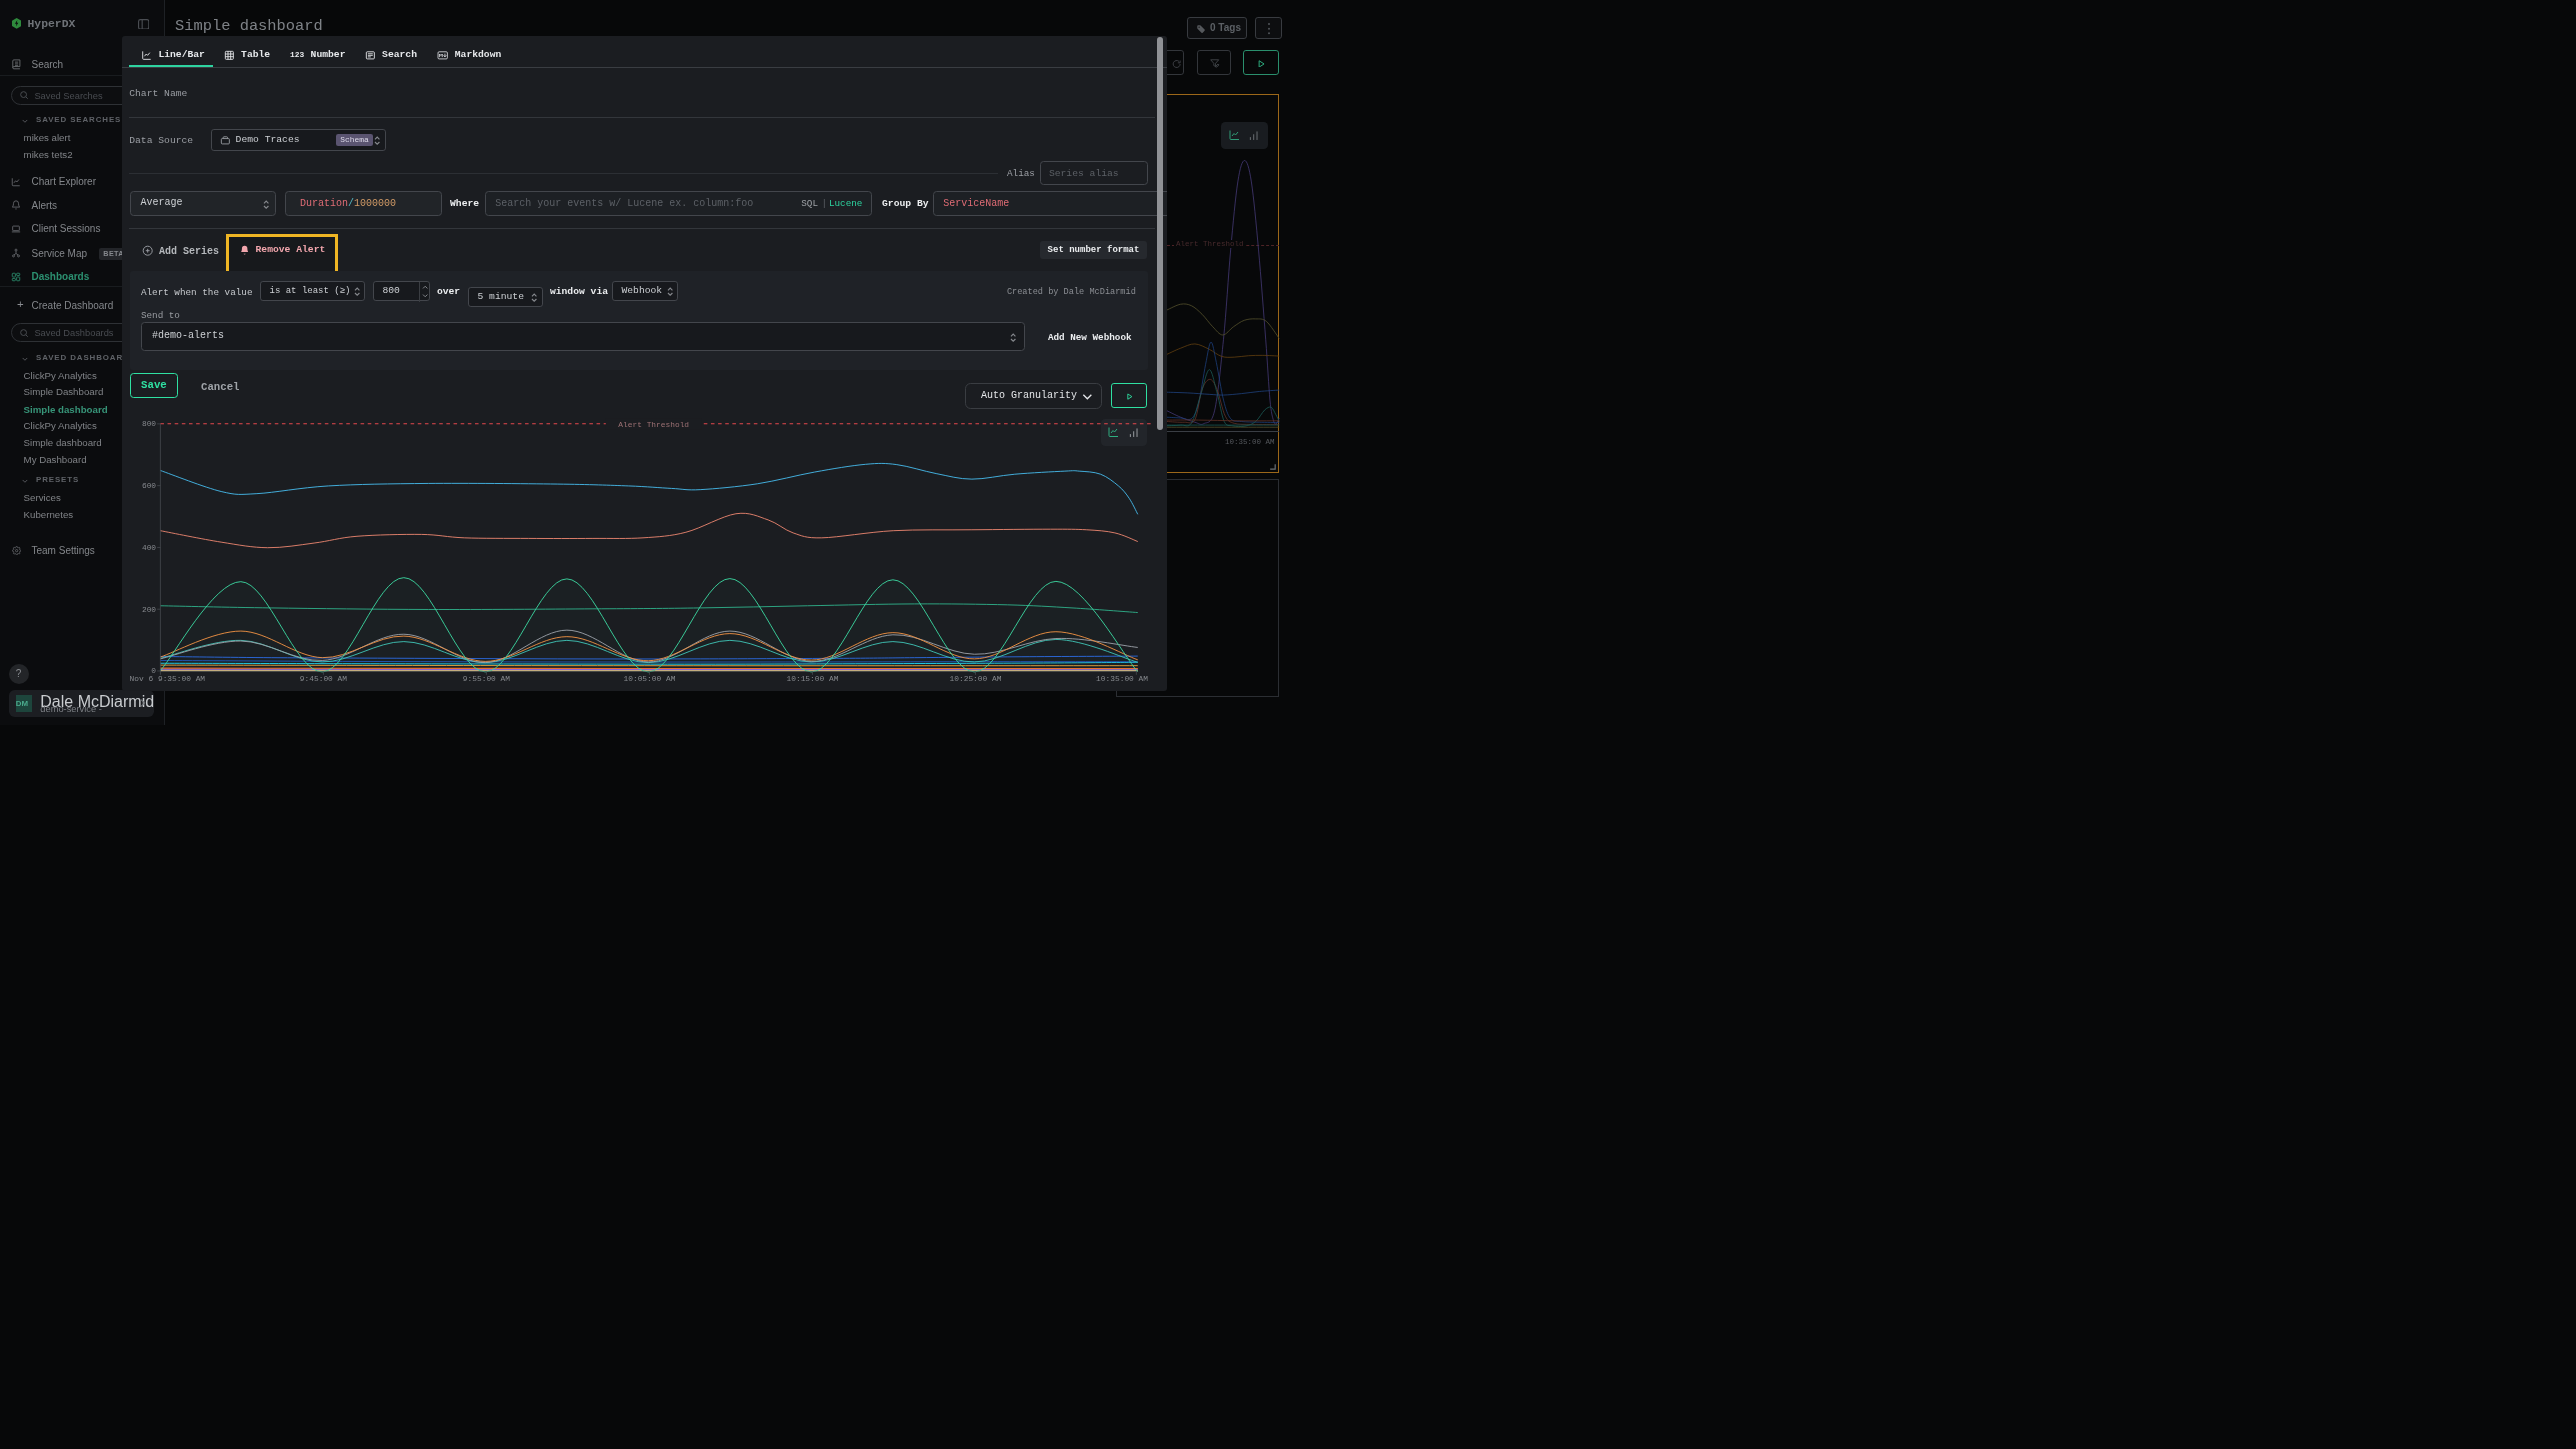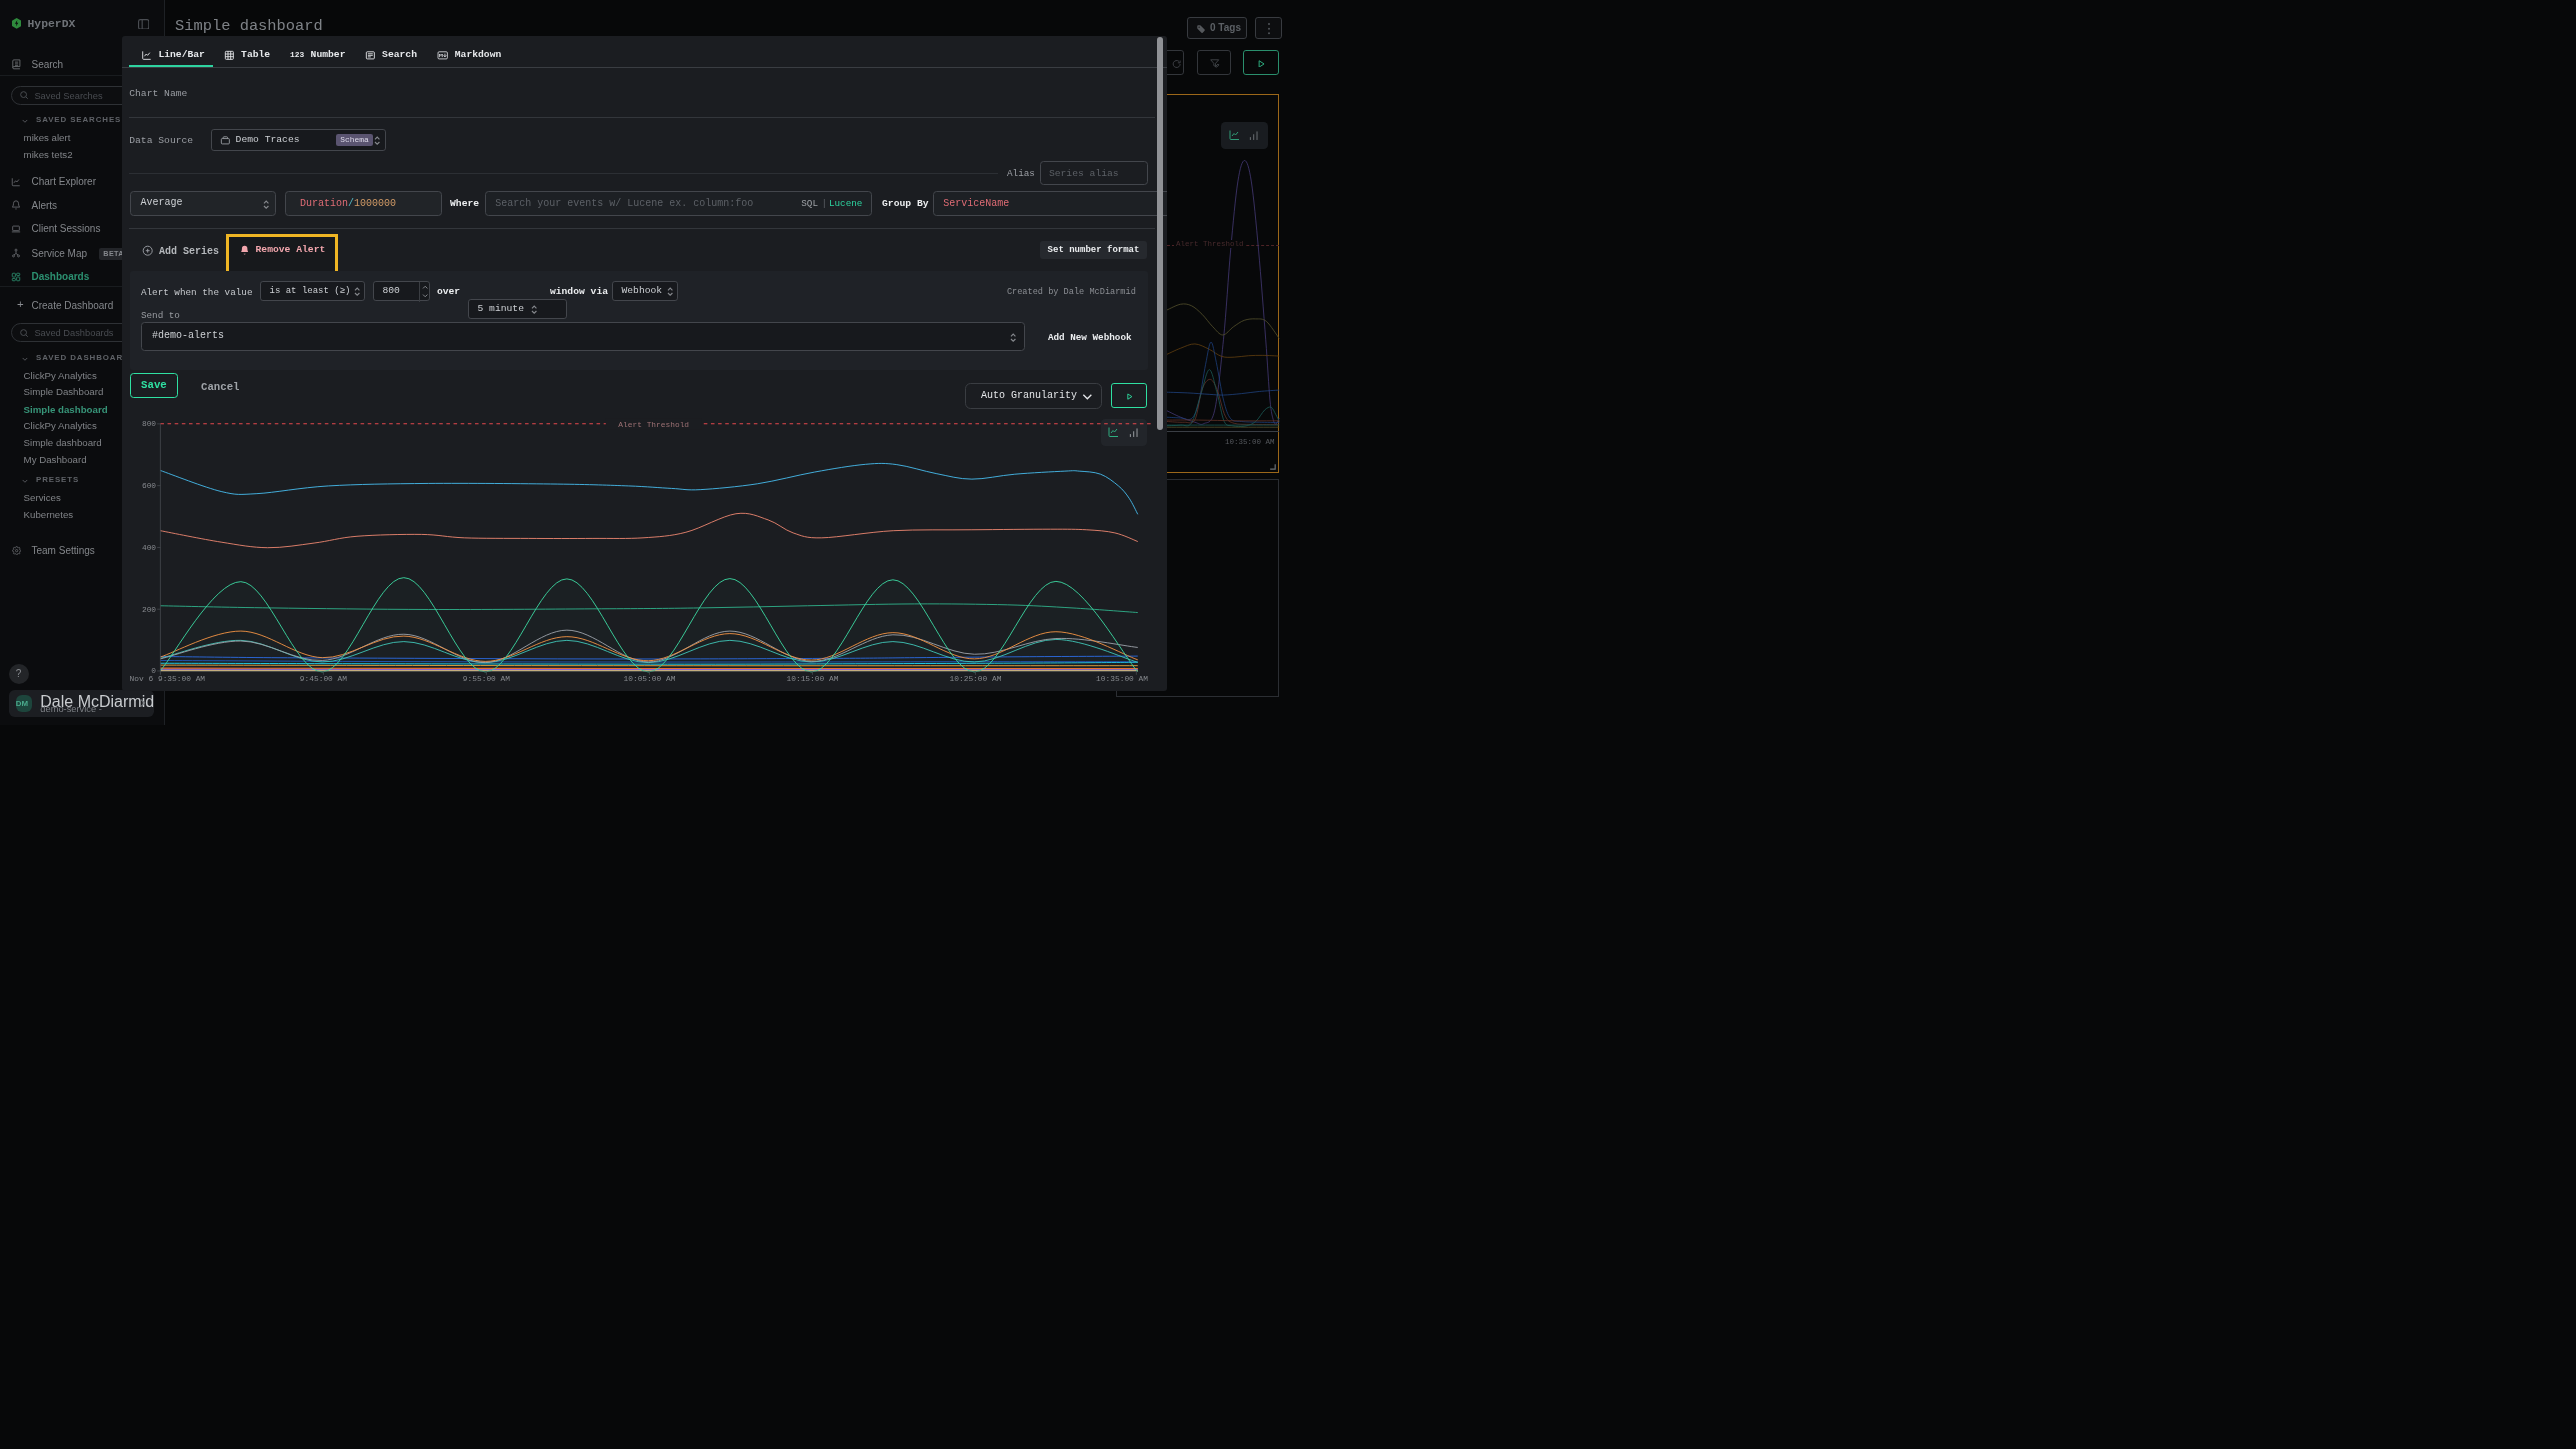--- a/index.html
+++ b/index.html
@@ -116,21 +116,21 @@
   <div class="subitem" style="left:23.6px;top:509px">Kubernetes</div>
 
   <svg class="sicon" style="left:12px;top:546px;width:9.3px;height:9.3px" viewBox="0 0 24 24" fill="none" stroke="#6b6e72" stroke-width="2">
       <circle cx="12" cy="12" r="3"></circle>
       <path d="M19.4 15a1.65 1.65 0 0 0 .33 1.82l.06.06a2 2 0 1 1-2.83 2.83l-.06-.06a1.65 1.65 0 0 0-1.82-.33 1.65 1.65 0 0 0-1 1.51V21a2 2 0 1 1-4 0v-.09A1.65 1.65 0 0 0 9 19.4a1.65 1.65 0 0 0-1.82.33l-.06.06a2 2 0 1 1-2.83-2.83l.06-.06a1.65 1.65 0 0 0 .33-1.82 1.65 1.65 0 0 0-1.51-1H3a2 2 0 1 1 0-4h.09A1.65 1.65 0 0 0 4.6 9a1.65 1.65 0 0 0-.33-1.82l-.06-.06a2 2 0 1 1 2.83-2.83l.06.06a1.65 1.65 0 0 0 1.82.33H9a1.65 1.65 0 0 0 1-1.51V3a2 2 0 1 1 4 0v.09a1.65 1.65 0 0 0 1 1.51 1.65 1.65 0 0 0 1.82-.33l.06-.06a2 2 0 1 1 2.83 2.83l-.06.06a1.65 1.65 0 0 0-.33 1.82V9a1.65 1.65 0 0 0 1.51 1H21a2 2 0 1 1 0 4h-.09a1.65 1.65 0 0 0-1.51 1z"></path>
     </svg>
   <div class="sitem" style="top:545px">Team Settings</div>
 
   <div class="abs" style="left:8.6px;top:664px;width:20px;height:20px;border-radius:50%;background:#232528;color:#8a8d91;font-family:'Liberation Sans',sans-serif;font-size:10px;text-align:center;line-height:20px">?</div>
   <div class="abs" style="left:9.3px;top:690px;width:145px;height:26.5px;border-radius:5.7px;background:#1c1e22">
-    <div class="abs" style="left:6.4px;top:4.7px;width:16.5px;height:17px;border-radius:6px;background:#1d453c;color:#4aa98c;font-family:'Liberation Sans',sans-serif;font-size:7.9px;font-weight:bold;text-align:left;line-height:17px">DM</div>
+    <div class="abs" style="left:6.4px;top:4.7px;width:16.5px;height:17px;border-radius:0;background:#1d453c;color:#4aa98c;font-family:'Liberation Sans',sans-serif;font-size:7.9px;font-weight:bold;text-align:left;line-height:17px">DM</div>
     <div class="abs sans" style="left:31px;top:2.9px;font-size:16px;font-weight:normal;color:#c9cccf;white-space:nowrap">Dale McDiarmid</div>
     <div class="abs sans" style="left:31px;top:14.3px;font-size:9.3px;color:#7d8085;white-space:nowrap">demo-service -</div>
     <svg class="abs" style="left:131px;top:7.9px" width="5.7" height="10" viewBox="0 0 10 16" fill="none" stroke="#6f7377" stroke-width="2">
         <polyline points="2,2 8,8 2,14"></polyline>
       </svg>
   </div>
 </div>
 
 <div class="abs" style="left:175px;top:17px;font-size:15.4px;color:#7e8287;white-space:nowrap">Simple dashboard</div>
 <div class="btn" style="left:1187px;top:16.5px;width:60px;height:22px;background:#0d0e10">
@@ -306,21 +306,21 @@
       <div class="abs" style="left:45px;top:0;width:11.4px;height:20px;border-left:0.7px solid #3a3d42">
         <svg class="abs" style="left:2.1px;top:2.9px" width="6.4" height="5" viewBox="0 0 10 8" fill="none" stroke="#85888d" stroke-width="1.6">
             <polyline points="1.5,5.5 5,2 8.5,5.5"></polyline>
           </svg>
         <svg class="abs" style="left:2.1px;top:11.4px" width="6.4" height="5" viewBox="0 0 10 8" fill="none" stroke="#85888d" stroke-width="1.6">
             <polyline points="1.5,2.5 5,6 8.5,2.5"></polyline>
           </svg>
       </div>
     </div>
     <div class="abs bold" style="left:307px;top:15px;font-size:9.7px;color:#eceef0">over</div>
-    <div class="sel2" style="left:338px;top:28px;width:99px;height:20px">
+    <div class="sel2" style="left:338px;top:16px;width:75px;height:20px">
       <span class="abs" style="left:8.6px;top:3.2px">5 minute</span>
       <svg class="chev" style="left:62px;top:4.3px" viewBox="0 0 10 16" fill="none" stroke="#85888d" stroke-width="1.8">
           <polyline points="1.5,6 5,2.5 8.5,6"></polyline>
           <polyline points="1.5,10 5,13.5 8.5,10"></polyline>
         </svg>
     </div>
     <div class="abs bold" style="left:420px;top:15px;font-size:9.7px;color:#eceef0">window via</div>
     <div class="sel2" style="left:482px;top:10px;width:66px;height:20px">
       <span class="abs" style="left:8.6px;top:3.2px">Webhook</span>
       <svg class="chev" style="left:54px;top:4.3px" viewBox="0 0 10 16" fill="none" stroke="#85888d" stroke-width="1.8">

